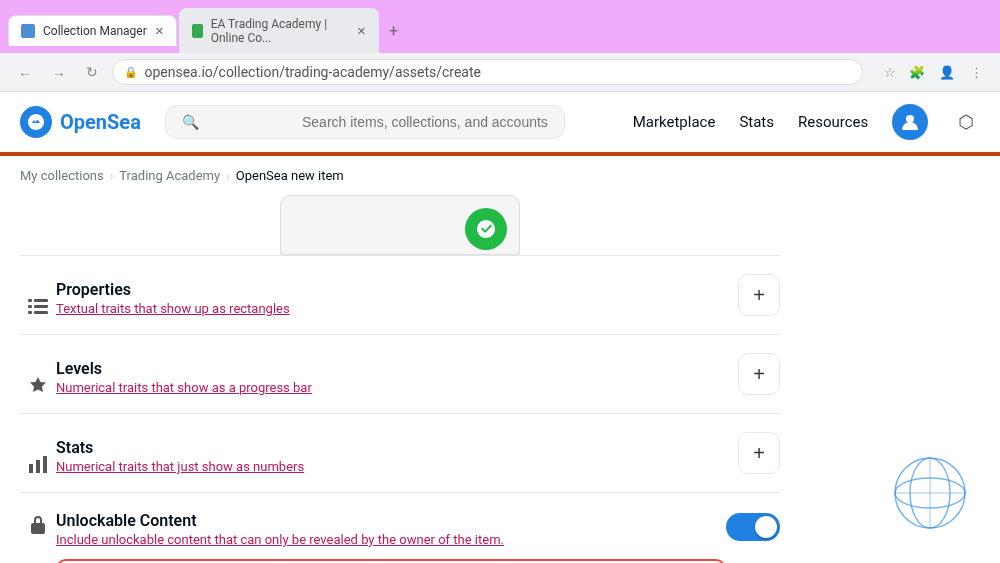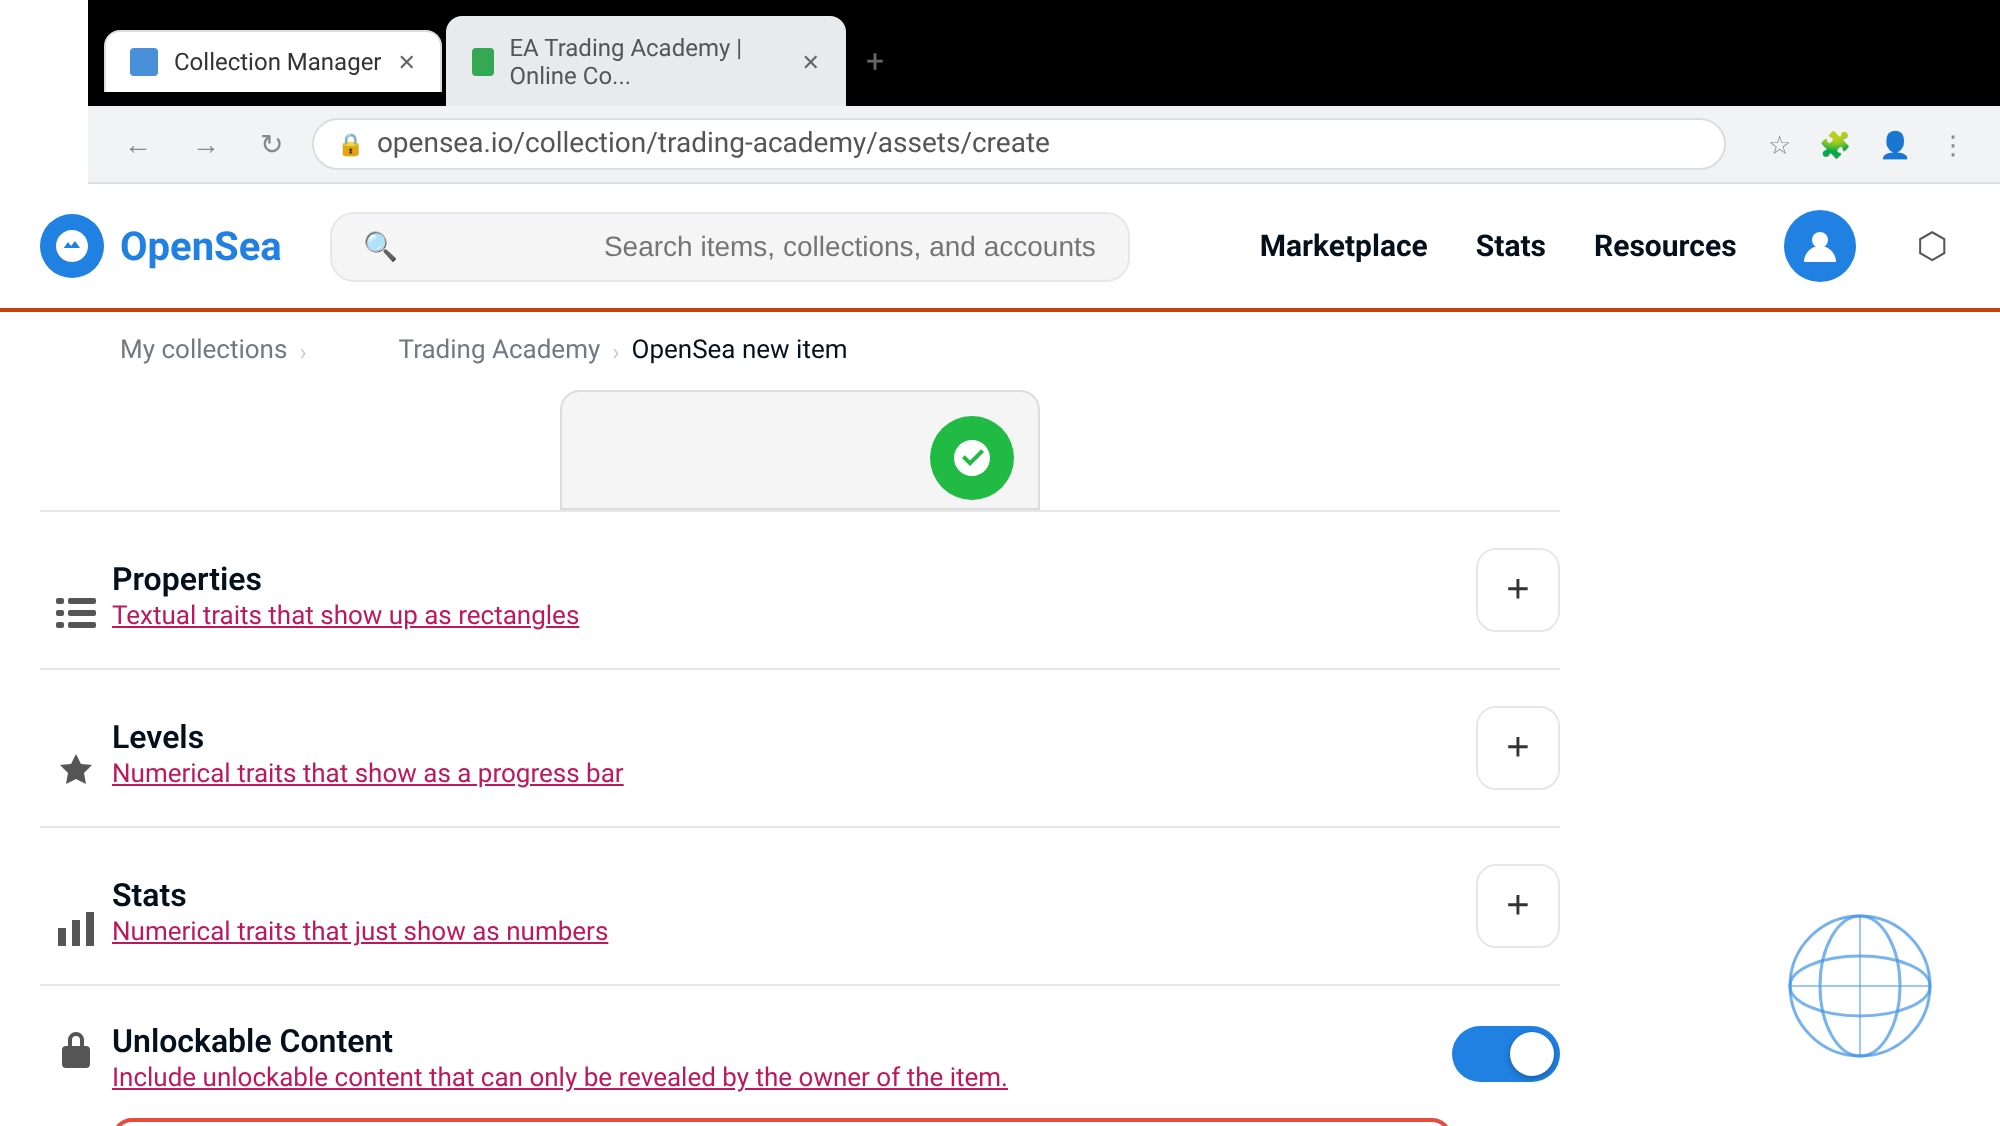--- a/index.html
+++ b/index.html
@@ -1,49 +1,49 @@
 <!DOCTYPE html>
 <html><head>
   <meta charset="utf-8">
   <style>
     * { box-sizing: border-box; margin: 0; padding: 0; }
     body { font-family: -apple-system, BlinkMacSystemFont, 'Segoe UI', Roboto, sans-serif; background: #fff; font-size: 14px; color: #333; }
 
     
-    .browser-chrome { background: #000000; border-bottom: 1px solid #ddd; margin-left: 44px; }
+    .browser-chrome { background: #f0abfc; border-bottom: 1px solid #ddd; }
     .tab-bar { display: flex; align-items: center; padding: 8px 8px 0; gap: 2px; }
     .tab { display: flex; align-items: center; gap: 8px; padding: 8px 12px; background: #fff; border-radius: 8px 8px 0 0; font-size: 12px; color: #333; max-width: 200px; border: 1px solid #ddd; border-bottom: none; }
     .tab.inactive { background: #e8eaed; color: #555; border-color: transparent; }
     .tab-favicon { width: 14px; height: 14px; border-radius: 2px; background: #4a90d9; display: inline-block; }
     .tab-favicon.green { background: #34a853; }
     .tab-close { margin-left: auto; color: #666; font-size: 11px; cursor: pointer; }
     .tab-add { padding: 4px 8px; font-size: 16px; color: #666; cursor: pointer; }
     .address-bar { display: flex; align-items: center; padding: 6px 12px; gap: 8px; background: #f1f3f4; }
     .nav-btn { background: none; border: none; font-size: 14px; color: #888; cursor: pointer; padding: 4px 6px; border-radius: 4px; }
     .url-bar { flex: 1; display: flex; align-items: center; background: #fff; border: 1px solid #ddd; border-radius: 20px; padding: 4px 12px; font-size: 12px; color: #333; }
     .url-lock { margin-right: 6px; color: #666; font-size: 11px; }
     .url-text { color: #555; font-size: 14px; }
     .browser-actions { display: flex; gap: 4px; margin-left: 8px; }
     .browser-action-btn { background: none; border: none; font-size: 13px; color: #888; cursor: pointer; padding: 3px 5px; }
 
     
-    .opensea-header { display: flex; align-items: center; padding: 11px 20px; height: 64px; border-bottom: 2px solid #c2410c; background: #fff; }
+    .opensea-header { display: flex; align-items: center; padding: 11px 20px; height: 64px; border-bottom: 4px solid #c2410c; background: #fff; }
     .opensea-logo { display: flex; align-items: center; gap: 8px; font-size: 20px; font-weight: 700; color: #2081e2; text-decoration: none; }
     .opensea-logo-icon { width: 32px; height: 32px; background: #2081e2; border-radius: 50%; display: flex; align-items: center; justify-content: center; color: white; font-size: 16px; }
     .search-bar { display: flex; align-items: center; background: #f5f5f5; border: 1px solid #e5e8eb; border-radius: 12px; padding: 8px 16px; margin-left: 24px; flex: 1; max-width: 400px; gap: 8px; }
     .search-bar input { background: none; border: none; outline: none; font-size: 14px; color: #333; width: 100%; text-align: right; }
     .search-icon { color: #888; font-size: 14px; }
     .nav-links { display: flex; align-items: center; gap: 24px; margin-left: auto; }
-    .nav-link { font-size: 15px; font-weight: 700; color: #04111d; cursor: pointer; text-decoration: none; }
+    .nav-link { font-size: 15px; font-weight: 400; color: #04111d; cursor: pointer; text-decoration: none; }
     .user-avatar { width: 36px; height: 36px; border-radius: 50%; background: #2081e2; display: flex; align-items: center; justify-content: center; color: white; font-size: 14px; cursor: pointer; }
     .header-icon-btn { background: none; border: none; font-size: 18px; color: #555; cursor: pointer; padding: 6px; }
 
     
     .breadcrumb { display: flex; align-items: center; gap: 6px; padding: 12px 20px; font-size: 13px; color: #707a83; }
-    .breadcrumb a { color: #707a83; text-decoration: none; margin-left: 40px; }
+    .breadcrumb a { color: #707a83; text-decoration: none; }
     .breadcrumb-sep { color: #ccc; font-size: 12px; }
     .breadcrumb-current { color: #04111d; }
 
     
     .main-content { padding: 0 20px 20px; max-width: 800px; }
 
     
     .section-row { display: flex; align-items: flex-end; padding: 18px 0; border-top: 1px solid #e5e8eb; }
     .section-icon { width: 36px; display: flex; align-items: center; justify-content: center; color: #555; font-size: 18px; flex-shrink: 0; }
     .section-info { flex: 1; }

